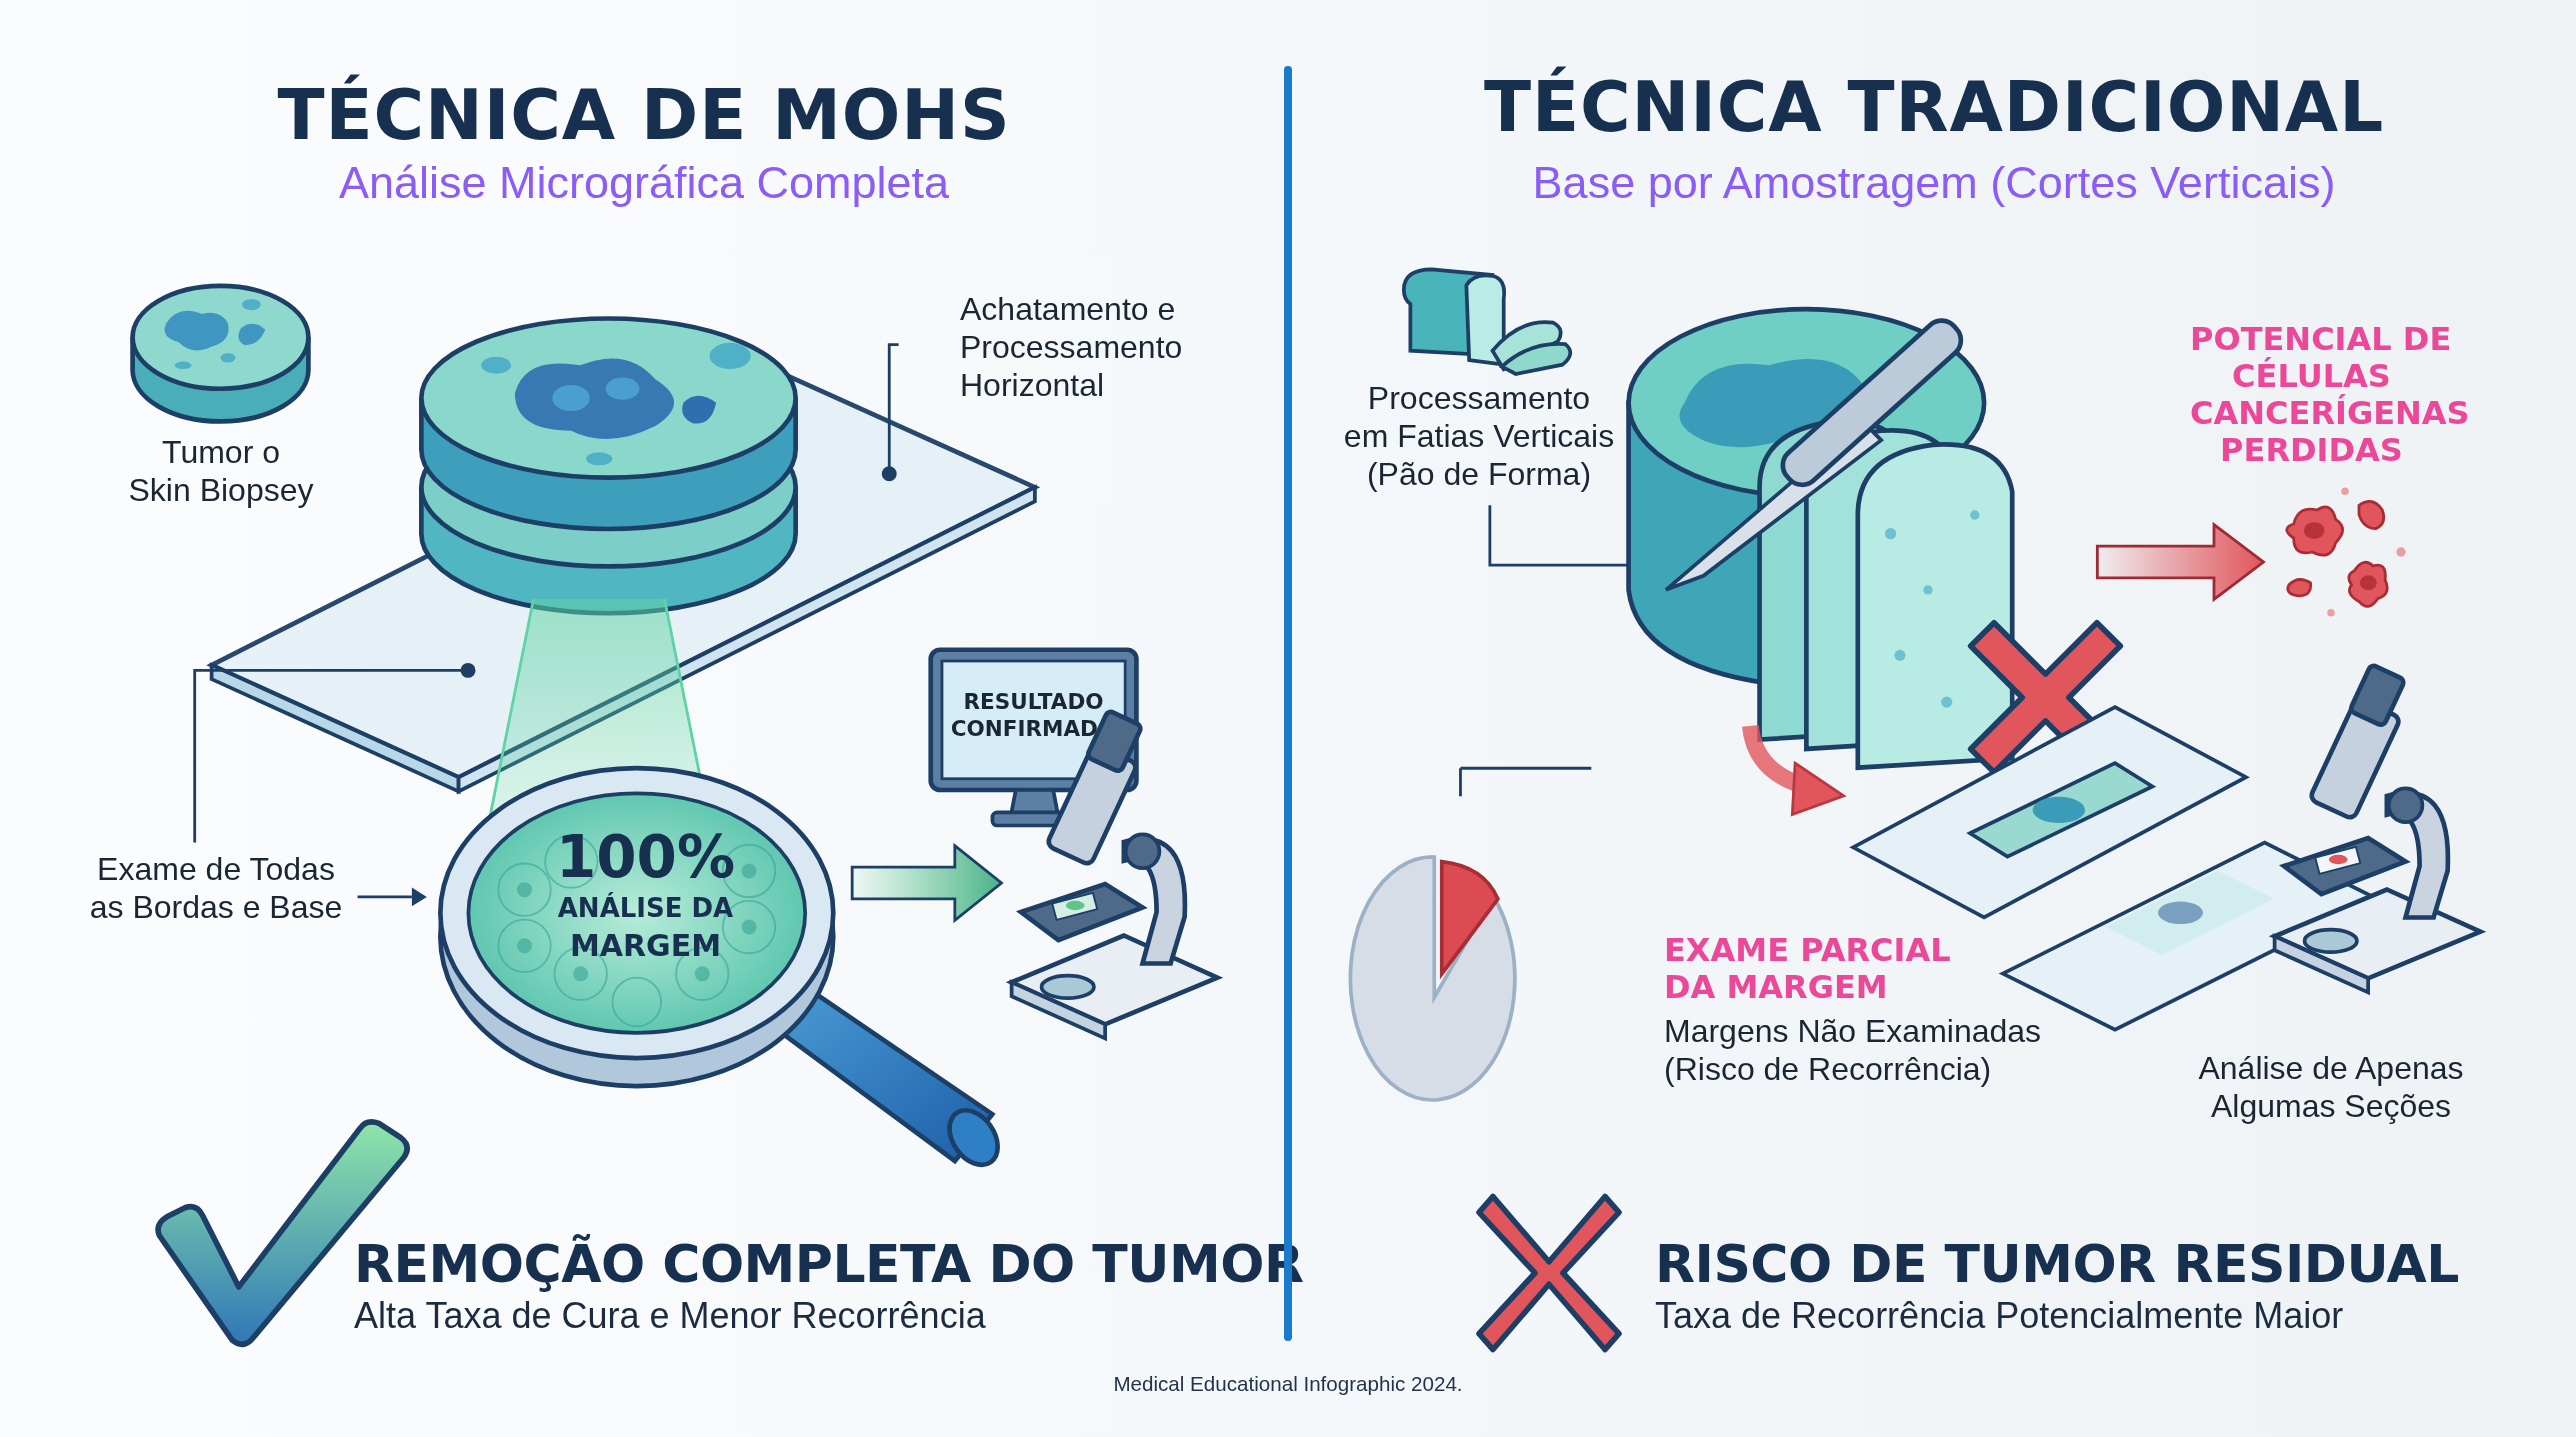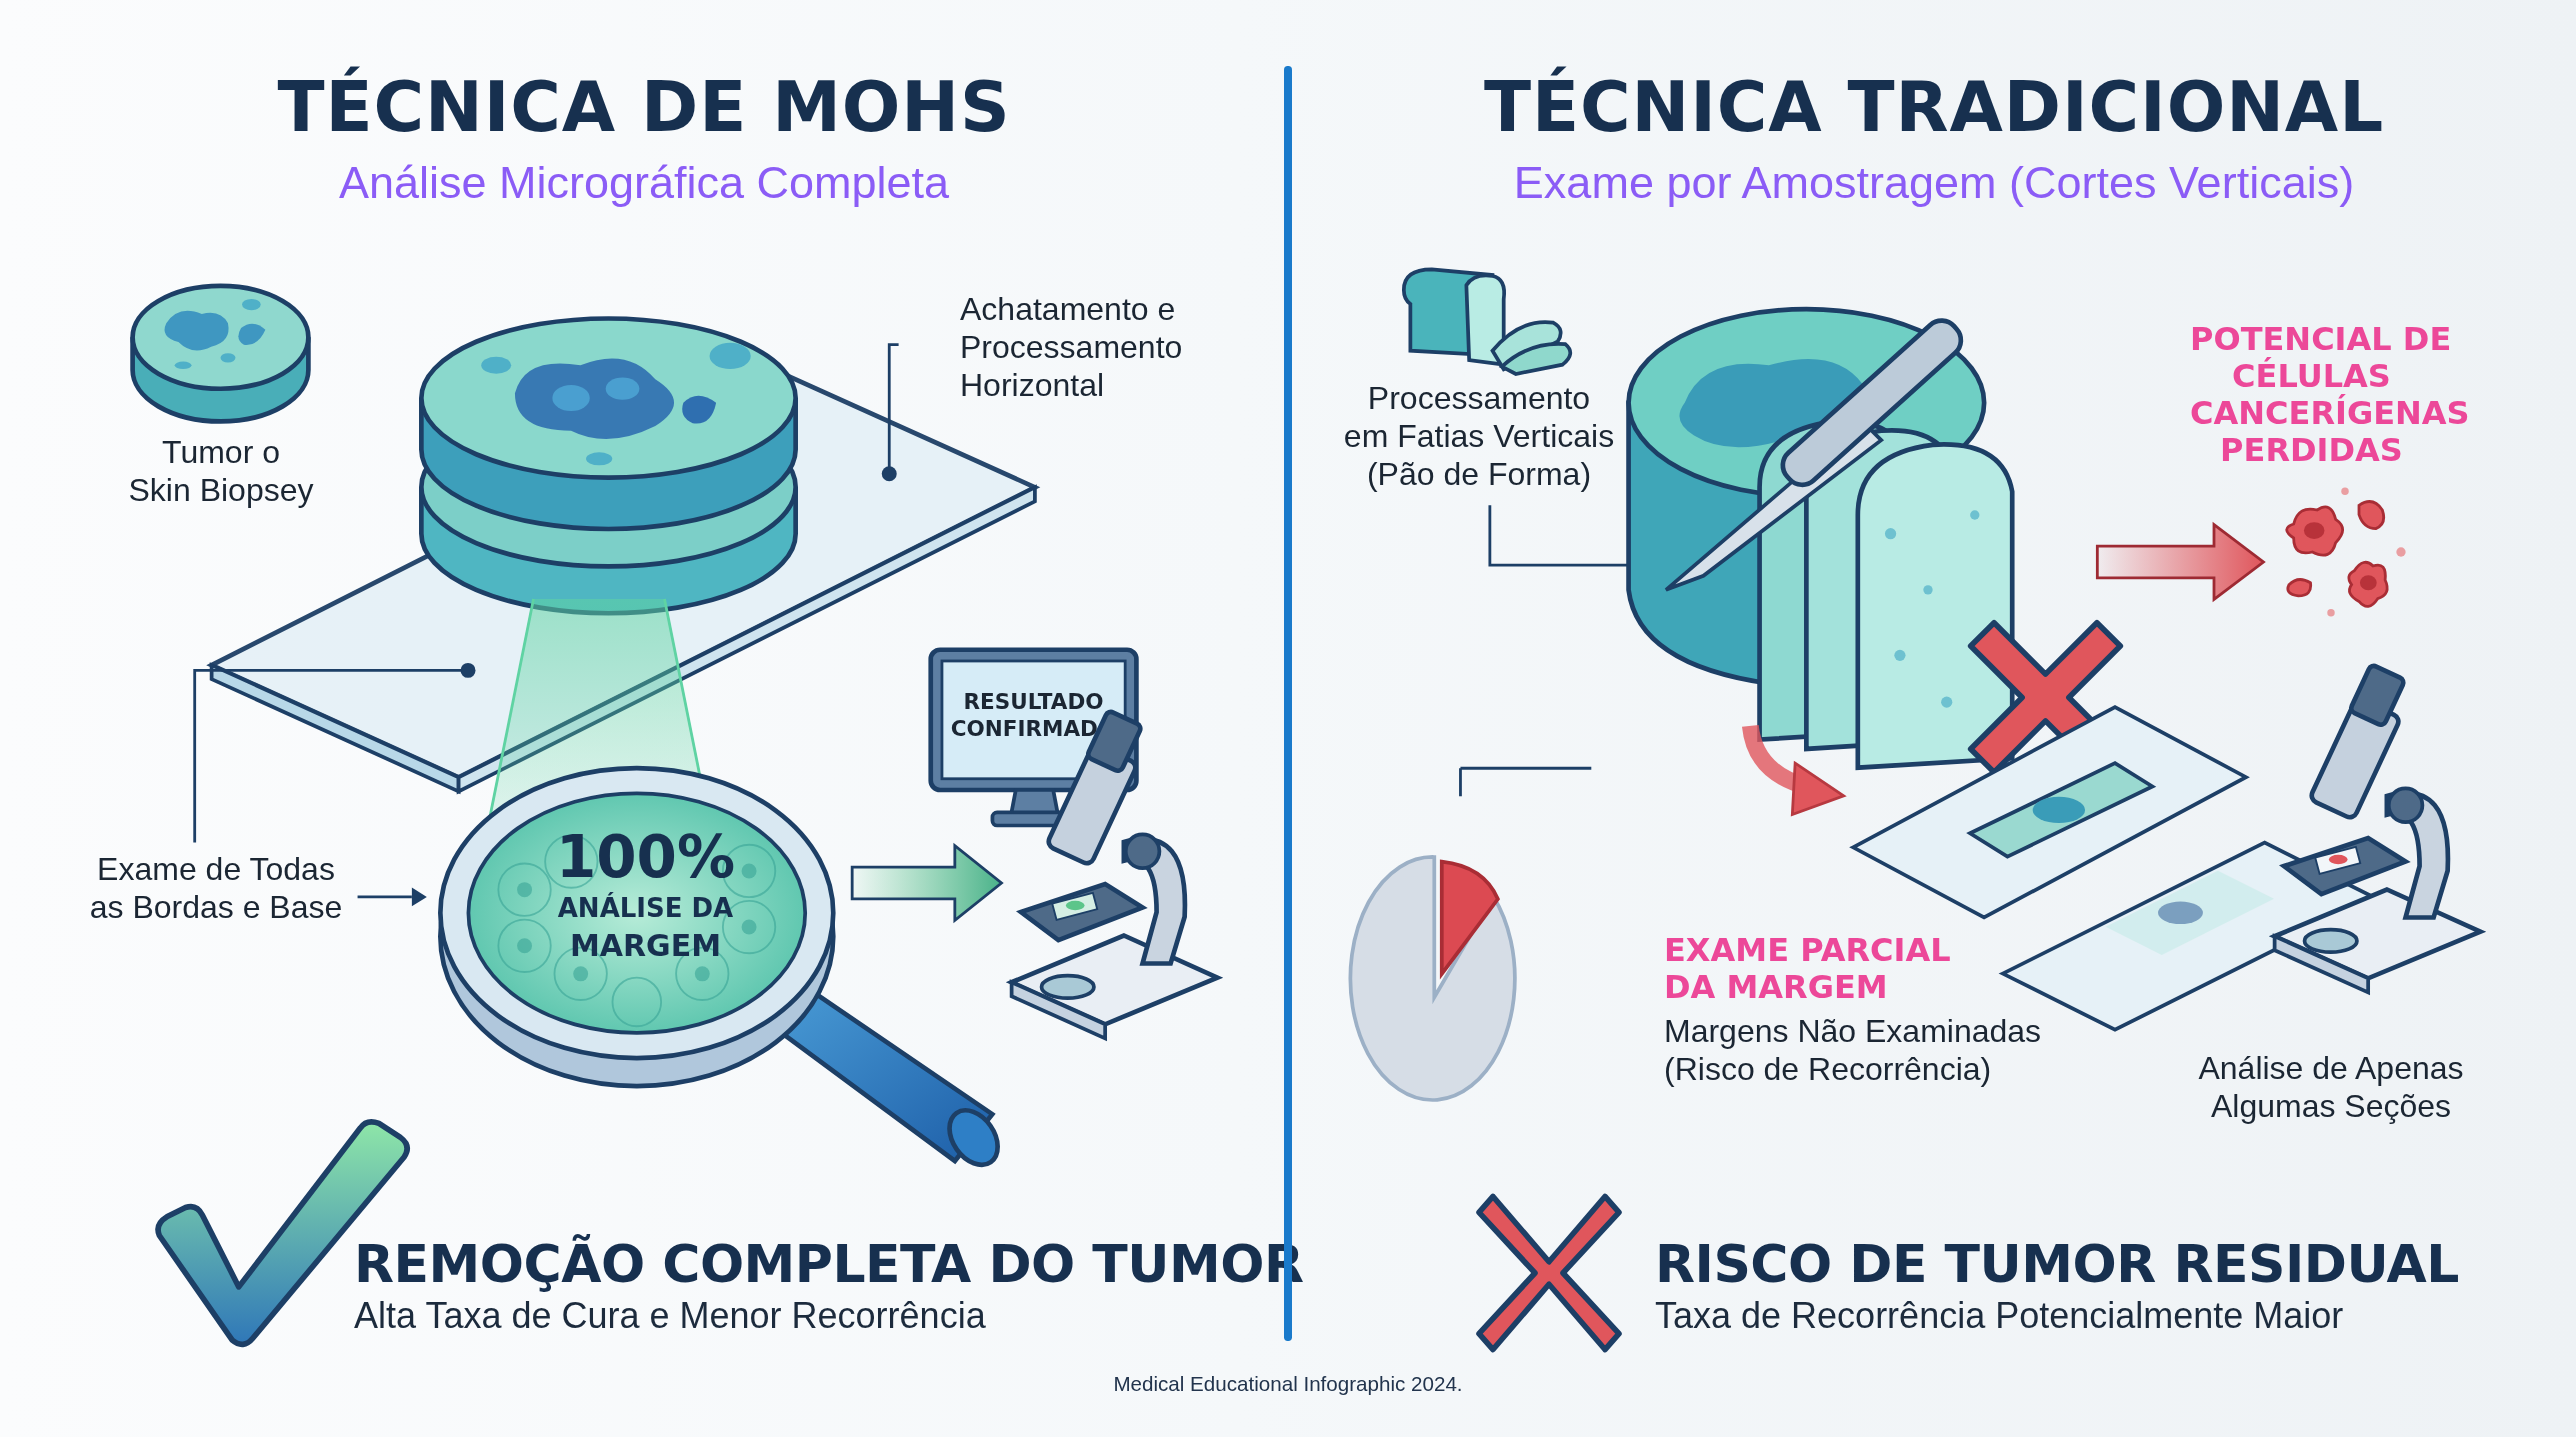--- a/index.html
+++ b/index.html
@@ -25,21 +25,21 @@
   .divider {
     left: 1284px; top: 66px; width: 7.5px; height: 1275px;
     background: #1a7acb; border-radius: 3.7px;
   }
   .footer { font-size: 20.6px; color: #22344d; text-align: center; line-height: 26px; white-space: nowrap; }
   svg { overflow: visible; }
 </style>
 </head>
 <body>
 
-<div class="abs title" style="left:0; width:1288px; top:67px;">TÉCNICA DE MOHS</div>
+<div class="abs title" style="left:0; width:1288px; top:75px;">TÉCNICA DE MOHS</div>
 <div class="abs subtitle" style="left:0; width:1288px; top:157px;">Análise Micrográfica Completa</div>
 
 <svg class="abs" style="left:127px; top:281px;" width="187" height="150" viewBox="0 0 200 160">
   <path d="M6 60 L6 95 A94 55 0 0 0 194 95 L194 60" fill="#49aeb8" stroke="#1d3f66" stroke-width="5"></path>
   <ellipse cx="100" cy="60" rx="94" ry="55" fill="#8fd8ce" stroke="#1d3f66" stroke-width="5"></ellipse>
   <path d="M42 45 Q55 25 80 35 Q100 30 108 45 Q112 65 90 70 Q70 80 55 65 Q35 60 42 45Z" fill="#3f97c1"></path>
   <path d="M122 50 Q135 40 148 52 Q140 70 125 68 Q115 62 122 50Z" fill="#3f97c1"></path>
   <ellipse cx="133" cy="25" rx="10" ry="6" fill="#4fb0c8"></ellipse>
   <ellipse cx="108" cy="82" rx="8" ry="5" fill="#4fb0c8"></ellipse>
   <ellipse cx="60" cy="90" rx="9" ry="4" fill="#4fb0c8"></ellipse>
@@ -188,21 +188,21 @@
     </linearGradient>
   </defs>
   <path d="M10 130 Q5 118 18 110 L38 100 Q50 96 56 108 L95 185 L225 15 Q232 5 245 10 L268 25 Q280 34 272 46 L110 240 Q100 252 88 242 Z" fill="url(#chk)" stroke="#1d3f66" stroke-width="6" stroke-linejoin="round"></path>
 </svg>
 <div class="abs result-title" style="left:354px; top:1234px;">REMOÇÃO COMPLETA DO TUMOR</div>
 <div class="abs result-sub" style="left:354px; top:1295px;">Alta Taxa de Cura e Menor Recorrência</div>
 
 <div class="abs divider"></div>
 
 <div class="abs title" style="left:1292px; width:1284px; top:67px;">TÉCNICA TRADICIONAL</div>
-<div class="abs subtitle" style="left:1292px; width:1284px; top:157px;">Exame por Amostragem (Cortes Verticais)</div>
+<div class="abs subtitle" style="left:1292px; width:1284px; top:157px;">Base por Amostragem (Cortes Verticais)</div>
 
 <svg class="abs" style="left:1399px; top:262px;" width="187" height="112" viewBox="0 0 200 120">
   <path d="M5 30 Q5 8 35 8 L100 14 L100 100 L12 95 L12 45 Q5 40 5 30Z" fill="#4ab4bb" stroke="#1d3f66" stroke-width="4"></path>
   <path d="M72 25 Q80 12 100 15 Q115 18 112 40 L112 110 L75 105 Z" fill="#b9ece4" stroke="#1d3f66" stroke-width="4"></path>
   <path d="M100 95 Q130 60 165 65 Q178 72 170 85 L112 115 Z" fill="#a8e3da" stroke="#1d3f66" stroke-width="4"></path>
   <path d="M110 112 Q140 85 178 88 Q190 98 175 110 L125 120 Z" fill="#8fd8cc" stroke="#1d3f66" stroke-width="4"></path>
 </svg>
 <div class="abs label" style="left:1329px; width:300px; top:379px;">
   <div>Processamento</div>
   <div>em Fatias Verticais</div>

